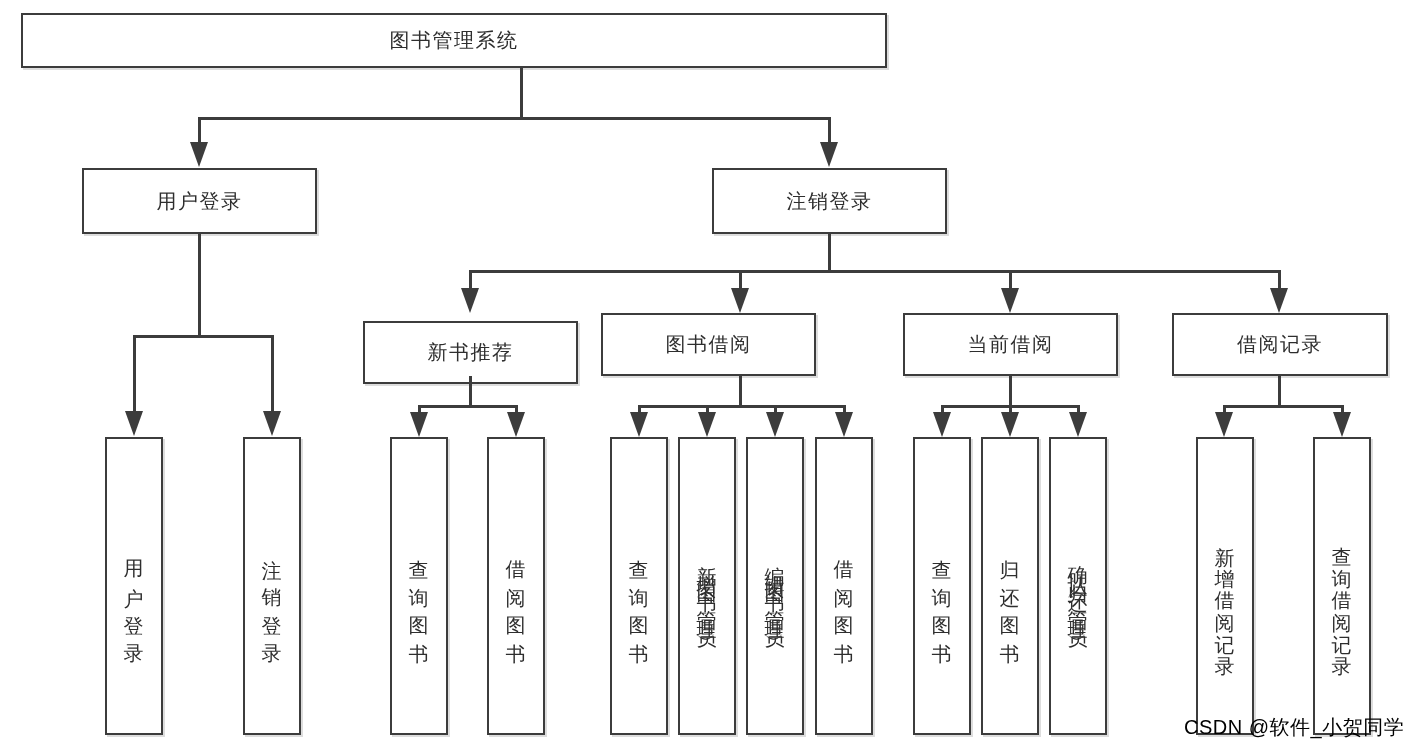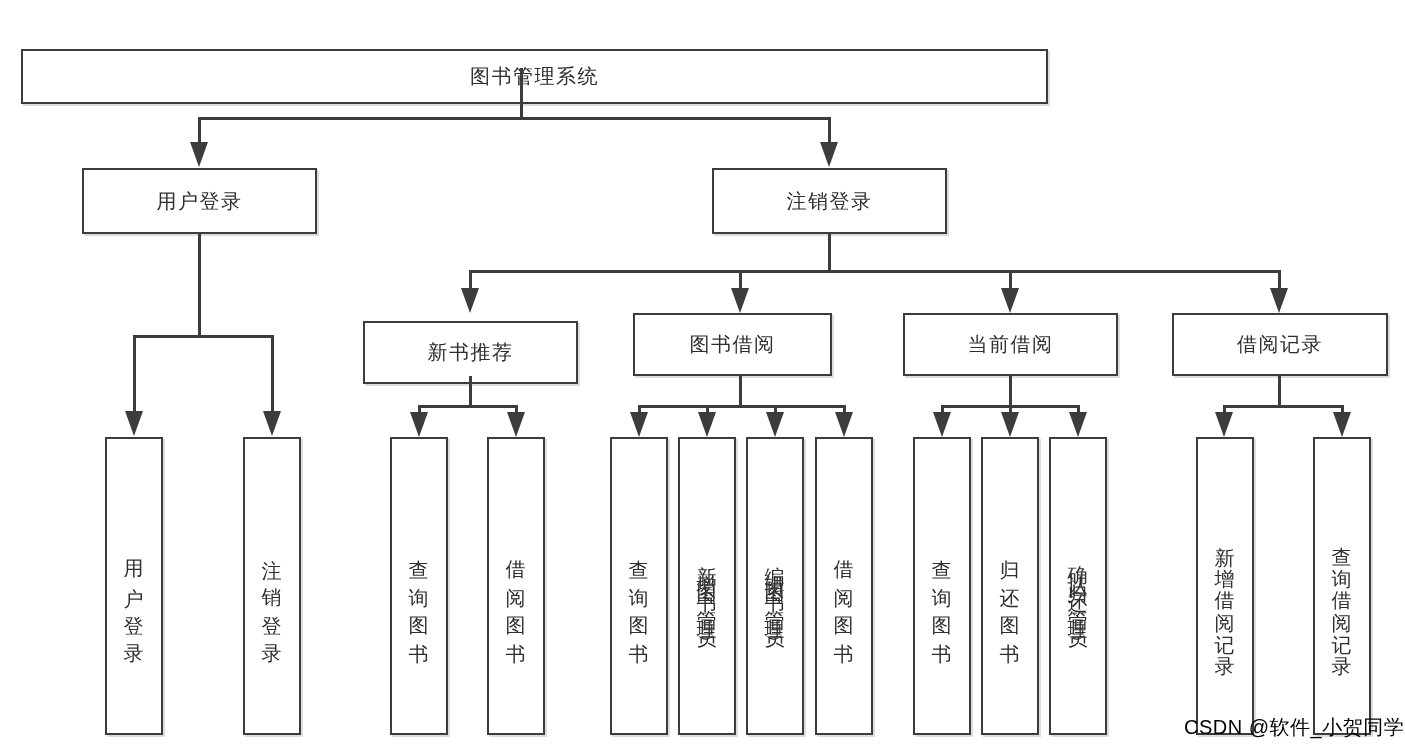--- a/index.html
+++ b/index.html
@@ -36,21 +36,21 @@
   #watermark {
     position:absolute; left:1184px; top:714px; z-index:10;
     font-size:20px; color:#000000; letter-spacing:0.5px; white-space:nowrap;
   }
 </style>
 </head>
 <body>
 
 <div id="stage">
 
-  <div class="box" style="left:21px; top:13px; width:1027px; height:55px;margin-top:36px;">图书管理系统</div>
+  <div class="box" style="left:21px; top:13px; width:866px; height:55px;">图书管理系统</div>
 
   <div class="vl" style="left:520px; top:68px;  height:50px;"></div>
   <div class="hl" style="left:198px; top:117px; width:633px;"></div>
   <div class="vl" style="left:198px; top:117px; height:27px;"></div>
   <div class="ar" style="left:190px; top:142px;"></div>
   <div class="vl" style="left:828px; top:117px; height:27px;"></div>
   <div class="ar" style="left:820px; top:142px;"></div>
 
   <div class="box" style="left:82px;  top:168px; width:235px; height:66px;">用户登录</div>
   <div class="box" style="left:712px; top:168px; width:235px; height:66px;">注销登录</div>
@@ -67,21 +67,21 @@
   <div class="vl" style="left:469px;  top:270px; height:19px;"></div>
   <div class="ar" style="left:461px;  top:288px;"></div>
   <div class="vl" style="left:739px;  top:270px; height:19px;"></div>
   <div class="ar" style="left:731px;  top:288px;"></div>
   <div class="vl" style="left:1009px; top:270px; height:19px;"></div>
   <div class="ar" style="left:1001px; top:288px;"></div>
   <div class="vl" style="left:1278px; top:270px; height:19px;"></div>
   <div class="ar" style="left:1270px; top:288px;"></div>
 
   <div class="box" style="left:363px;  top:313px; width:215px; height:63px;margin-top:8px;">新书推荐</div>
-  <div class="box" style="left:633px;  top:313px; width:199px; height:63px;font-family:Liberation Mono, monospace;">图书借阅</div>
+  <div class="box" style="left:601px;  top:313px; width:215px; height:63px;font-family:Liberation Mono, monospace;">图书借阅</div>
   <div class="box" style="left:903px;  top:313px; width:215px; height:63px;">当前借阅</div>
   <div class="box" style="left:1172px; top:313px; width:216px; height:63px;">借阅记录</div>
 
   <div class="vl" style="left:469px;  top:376px; height:31px;"></div>
   <div class="vl" style="left:739px;  top:376px; height:31px;"></div>
   <div class="vl" style="left:1009px; top:376px; height:31px;"></div>
   <div class="vl" style="left:1278px; top:376px; height:31px;"></div>
 
   <div class="hl" style="left:418px;  top:405px; width:100px;"></div>
   <div class="hl" style="left:638px;  top:405px; width:208px;"></div>

